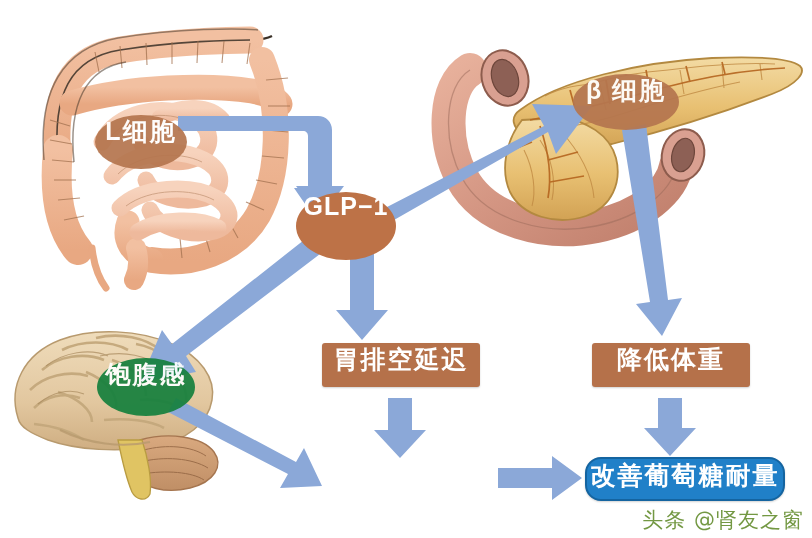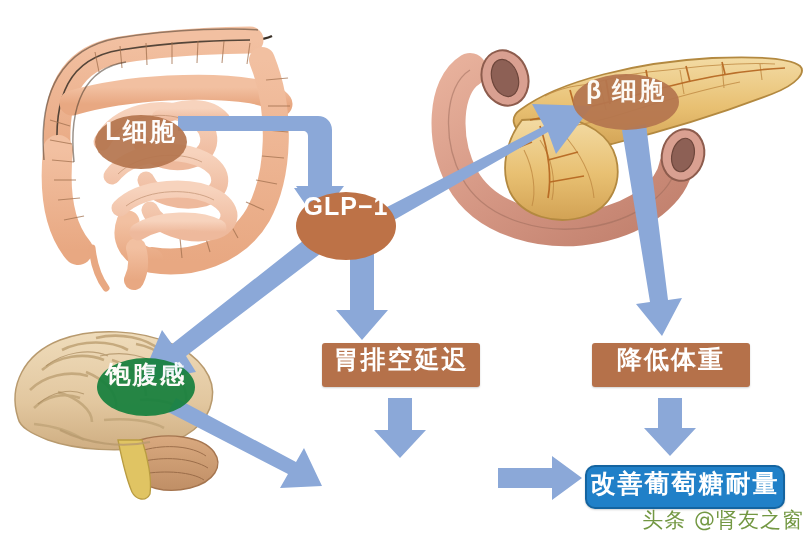--- a/index.html
+++ b/index.html
@@ -31,25 +31,24 @@
     z-index: 30;
   }
   .box-brown {
     background: #b5714a;
     border-radius: 3px;
     font-size: 25px;
     box-shadow: 0 1px 2px rgba(0,0,0,.18);
   }
   .box-blue {
     background: #2080c8;
-    border-radius: 10px;
+    border-radius: 16px;
     font-size: 25px;
     border: 2px solid #1464a0;
     box-shadow: 0 1px 2px rgba(0,0,0,.18);
-    margin-top: 8px;
   }
   .ellipse-brown-soft {
     background: #b5764f;
     border-radius: 50%;
     font-size: 25px;
     opacity: .93;
   }
   .ellipse-peach {
     background: #15803d;
     border-radius: 50%;

